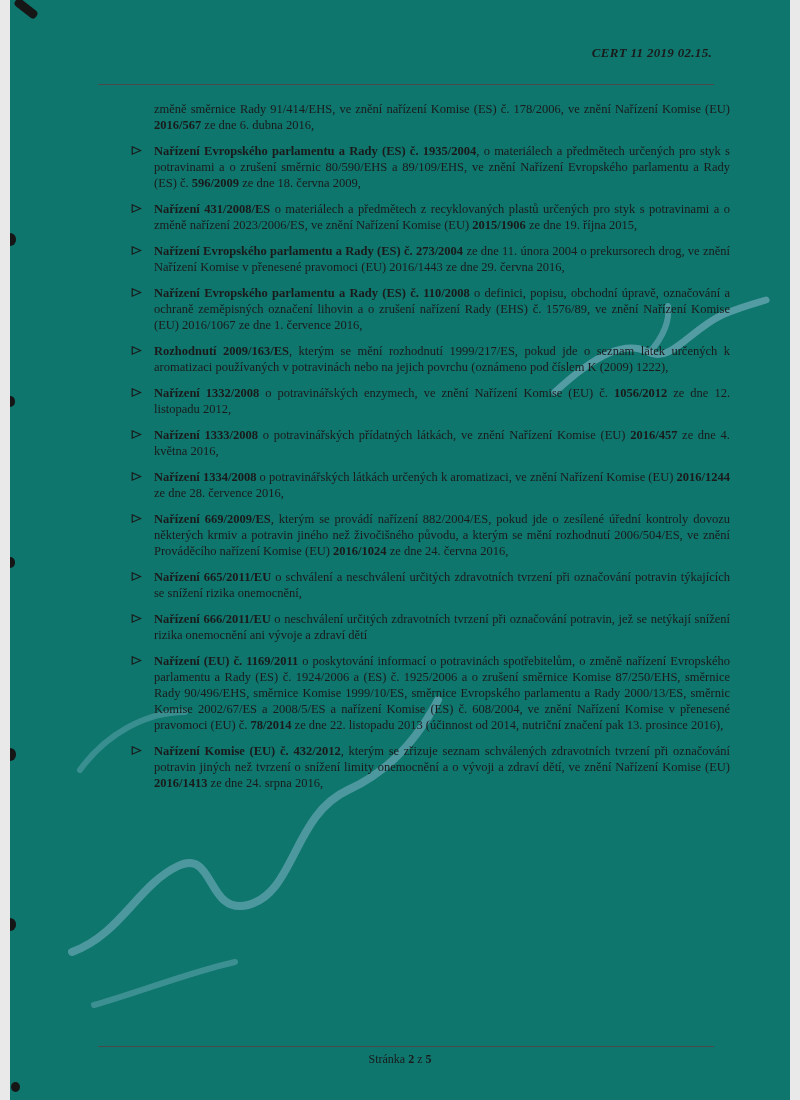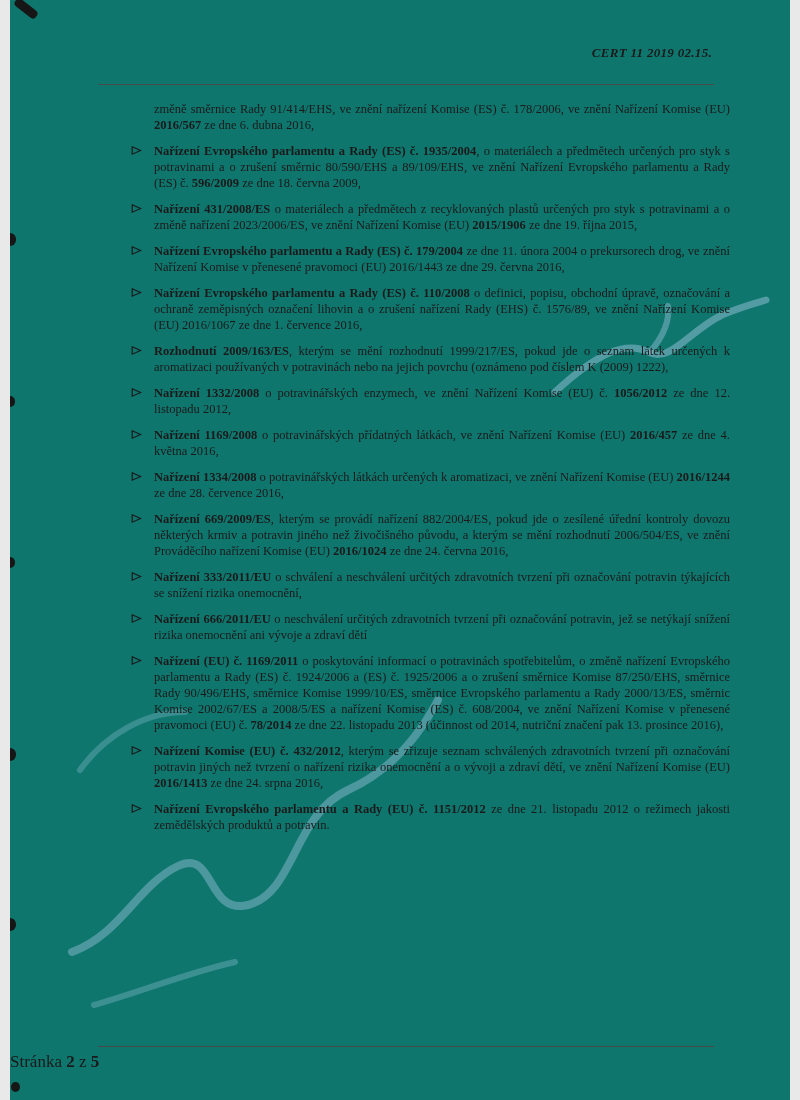--- a/index.html
+++ b/index.html
@@ -19,21 +19,21 @@
     position:absolute; top:101px; left:136px; width:576px;
     font-size:12.5px; line-height:16px; text-align:justify;margin-left:8px;
   }
   .intro { margin:0 0 10px 0; }
   .list-item { position:relative; margin:0 0 10px 0; }
   .bullet { position:absolute; left:-23px; top:2px; width:11px; height:11px; }
   .bullet svg { display:block; }
   .b { font-weight:bold; }
   .footer-text {
     position:absolute; top:1052px; left:0; width:100%;
-    text-align:left; font-size:17px;
+    text-align:center; font-size:12px;
   }
   .artifact { position:absolute; background:#161616; }
   .watermark { position:absolute; left:0; top:0; pointer-events:none; }
 </style>
 </head>
 <body>
 
 <div class="page">
 
   <svg class="watermark" width="800" height="1100" viewBox="0 0 800 1100">
@@ -57,76 +57,71 @@
           </span><span><span class="b">Nařízení Evropského parlamentu a Rady (ES) č. 1935/2004</span><span class="r">, o materiálech a předmětech určených pro styk s potravinami a o zrušení směrnic 80/590/EHS a 89/109/EHS, ve znění Nařízení Evropského parlamentu a Rady (ES) č. </span><span class="b">596/2009</span><span class="r"> ze dne 18. června 2009,</span></span></div>
         <div class="list-item"><span class="bullet">
             <svg width="11" height="11" viewBox="0 0 11 11">
               <path d="M1.2 1.8 L9.6 5.5 L1.2 9.2 Z" fill="none" stroke="#1a1a1a" stroke-width="1.2"></path>
             </svg>
           </span><span><span class="b">Nařízení 431/2008/ES</span><span class="r"> o materiálech a předmětech z recyklovaných plastů určených pro styk s potravinami a o změně nařízení 2023/2006/ES, ve znění Nařízení Komise (EU) </span><span class="b">2015/1906</span><span class="r"> ze dne 19. října 2015,</span></span></div>
         <div class="list-item"><span class="bullet">
             <svg width="11" height="11" viewBox="0 0 11 11">
               <path d="M1.2 1.8 L9.6 5.5 L1.2 9.2 Z" fill="none" stroke="#1a1a1a" stroke-width="1.2"></path>
             </svg>
-          </span><span><span class="b">Nařízení Evropského parlamentu a Rady (ES) č. 179/2004</span><span class="r"> ze dne 11. února 2004 o prekursorech drog, ve znění Nařízení Komise v přenesené pravomoci (EU) 2016/1443 ze dne 29. června 2016,</span></span></div>
+          </span><span><span class="b">Nařízení Evropského parlamentu a Rady (ES) č. 273/2004</span><span class="r"> ze dne 11. února 2004 o prekursorech drog, ve znění Nařízení Komise v přenesené pravomoci (EU) 2016/1443 ze dne 29. června 2016,</span></span></div>
         <div class="list-item"><span class="bullet">
             <svg width="11" height="11" viewBox="0 0 11 11">
               <path d="M1.2 1.8 L9.6 5.5 L1.2 9.2 Z" fill="none" stroke="#1a1a1a" stroke-width="1.2"></path>
             </svg>
           </span><span><span class="b">Nařízení Evropského parlamentu a Rady (ES) č. 110/2008</span><span class="r"> o definici, popisu, obchodní úpravě, označování a ochraně zeměpisných označení lihovin a o zrušení nařízení Rady (EHS) č. 1576/89, ve znění Nařízení Komise (EU) 2016/1067 ze dne 1. července 2016,</span></span></div>
         <div class="list-item"><span class="bullet">
             <svg width="11" height="11" viewBox="0 0 11 11">
               <path d="M1.2 1.8 L9.6 5.5 L1.2 9.2 Z" fill="none" stroke="#1a1a1a" stroke-width="1.2"></path>
             </svg>
           </span><span><span class="b">Rozhodnutí 2009/163/ES</span><span class="r">, kterým se mění rozhodnutí 1999/217/ES, pokud jde o seznam látek určených k aromatizaci používaných v potravinách nebo na jejich povrchu (oznámeno pod číslem K (2009) 1222),</span></span></div>
         <div class="list-item"><span class="bullet">
             <svg width="11" height="11" viewBox="0 0 11 11">
               <path d="M1.2 1.8 L9.6 5.5 L1.2 9.2 Z" fill="none" stroke="#1a1a1a" stroke-width="1.2"></path>
             </svg>
           </span><span><span class="b">Nařízení 1332/2008</span><span class="r"> o potravinářských enzymech, ve znění Nařízení Komise (EU) č. </span><span class="b">1056/2012</span><span class="r"> ze dne 12. listopadu 2012,</span></span></div>
         <div class="list-item"><span class="bullet">
             <svg width="11" height="11" viewBox="0 0 11 11">
               <path d="M1.2 1.8 L9.6 5.5 L1.2 9.2 Z" fill="none" stroke="#1a1a1a" stroke-width="1.2"></path>
             </svg>
-          </span><span><span class="b">Nařízení 1169/2008</span><span class="r"> o potravinářských přídatných látkách, ve znění Nařízení Komise (EU) </span><span class="b">2016/457</span><span class="r"> ze dne 4. května 2016,</span></span></div>
+          </span><span><span class="b">Nařízení 1333/2008</span><span class="r"> o potravinářských přídatných látkách, ve znění Nařízení Komise (EU) </span><span class="b">2016/457</span><span class="r"> ze dne 4. května 2016,</span></span></div>
         <div class="list-item"><span class="bullet">
             <svg width="11" height="11" viewBox="0 0 11 11">
               <path d="M1.2 1.8 L9.6 5.5 L1.2 9.2 Z" fill="none" stroke="#1a1a1a" stroke-width="1.2"></path>
             </svg>
           </span><span><span class="b">Nařízení 1334/2008</span><span class="r"> o potravinářských látkách určených k aromatizaci, ve znění Nařízení Komise (EU) </span><span class="b">2016/1244</span><span class="r"> ze dne 28. července 2016,</span></span></div>
         <div class="list-item"><span class="bullet">
             <svg width="11" height="11" viewBox="0 0 11 11">
               <path d="M1.2 1.8 L9.6 5.5 L1.2 9.2 Z" fill="none" stroke="#1a1a1a" stroke-width="1.2"></path>
             </svg>
           </span><span><span class="b">Nařízení 669/2009/ES</span><span class="r">, kterým se provádí nařízení 882/2004/ES, pokud jde o zesílené úřední kontroly dovozu některých krmiv a potravin jiného než živočišného původu, a kterým se mění rozhodnutí 2006/504/ES, ve znění Prováděcího nařízení Komise (EU) </span><span class="b">2016/1024</span><span class="r"> ze dne 24. června 2016,</span></span></div>
         <div class="list-item"><span class="bullet">
             <svg width="11" height="11" viewBox="0 0 11 11">
               <path d="M1.2 1.8 L9.6 5.5 L1.2 9.2 Z" fill="none" stroke="#1a1a1a" stroke-width="1.2"></path>
             </svg>
-          </span><span><span class="b">Nařízení 333/2011/EU</span><span class="r"> o schválení a neschválení určitých zdravotních tvrzení při označování potravin týkajících se snížení rizika onemocnění,</span></span></div>
+          </span><span><span class="b">Nařízení 665/2011/EU</span><span class="r"> o schválení a neschválení určitých zdravotních tvrzení při označování potravin týkajících se snížení rizika onemocnění,</span></span></div>
         <div class="list-item"><span class="bullet">
             <svg width="11" height="11" viewBox="0 0 11 11">
               <path d="M1.2 1.8 L9.6 5.5 L1.2 9.2 Z" fill="none" stroke="#1a1a1a" stroke-width="1.2"></path>
             </svg>
           </span><span><span class="b">Nařízení 666/2011/EU</span><span class="r"> o neschválení určitých zdravotních tvrzení při označování potravin, jež se netýkají snížení rizika onemocnění ani vývoje a zdraví dětí</span></span></div>
         <div class="list-item"><span class="bullet">
             <svg width="11" height="11" viewBox="0 0 11 11">
               <path d="M1.2 1.8 L9.6 5.5 L1.2 9.2 Z" fill="none" stroke="#1a1a1a" stroke-width="1.2"></path>
             </svg>
           </span><span><span class="b">Nařízení (EU) č. 1169/2011</span><span class="r"> o poskytování informací o potravinách spotřebitelům, o změně nařízení Evropského parlamentu a Rady (ES) č. 1924/2006 a (ES) č. 1925/2006 a o zrušení směrnice Komise 87/250/EHS, směrnice Rady 90/496/EHS, směrnice Komise 1999/10/ES, směrnice Evropského parlamentu a Rady 2000/13/ES, směrnic Komise 2002/67/ES a 2008/5/ES a nařízení Komise (ES) č. 608/2004, ve znění Nařízení Komise v přenesené pravomoci (EU) č. </span><span class="b">78/2014</span><span class="r"> ze dne 22. listopadu 2013 (účinnost od 2014, nutriční značení pak 13. prosince 2016),</span></span></div>
         <div class="list-item"><span class="bullet">
             <svg width="11" height="11" viewBox="0 0 11 11">
               <path d="M1.2 1.8 L9.6 5.5 L1.2 9.2 Z" fill="none" stroke="#1a1a1a" stroke-width="1.2"></path>
             </svg>
-          </span><span><span class="b">Nařízení Komise (EU) č. 432/2012</span><span class="r">, kterým se zřizuje seznam schválených zdravotních tvrzení při označování potravin jiných než tvrzení o nařízení rizika onemocnění a o vývoji a zdraví dětí, ve znění Nařízení Komise (EU) </span><span class="b">2016/1413</span><span class="r"> ze dne 24. srpna 2016,</span></span></div>
-        <div class="list-item"><span class="bullet">
-            <svg width="11" height="11" viewBox="0 0 11 11">
-              <path d="M1.2 1.8 L9.6 5.5 L1.2 9.2 Z" fill="none" stroke="#1a1a1a" stroke-width="1.2"></path>
-            </svg>
-          </span><span><span class="b">Nařízení Evropského parlamentu a Rady (EU) č. 1151/2012</span><span class="r"> ze dne 21. listopadu 2012 o režimech jakosti zemědělských produktů a potravin.</span></span></div>
+          </span><span><span class="b">Nařízení Komise (EU) č. 432/2012</span><span class="r">, kterým se zřizuje seznam schválených zdravotních tvrzení při označování potravin jiných než tvrzení o snížení limity onemocnění a o vývoji a zdraví dětí, ve znění Nařízení Komise (EU) </span><span class="b">2016/1413</span><span class="r"> ze dne 24. srpna 2016,</span></span></div>
       </div>
   </div>
 
   <div class="rule footer"></div>
   <div class="footer-text"><span class="r">Stránka </span><span class="b">2</span><span class="r"> z </span><span class="b">5</span></div>
 
   <div class="artifact" style="left:3px;top:4px;width:26px;height:9px;transform:rotate(38deg);border-radius:4px;"></div>
   <div class="artifact" style="left:0;top:233px;width:6px;height:13px;border-radius:0 7px 7px 0;"></div>
   <div class="artifact" style="left:0;top:396px;width:5px;height:11px;border-radius:0 6px 6px 0;"></div>
   <div class="artifact" style="left:0;top:557px;width:5px;height:11px;border-radius:0 6px 6px 0;"></div>

